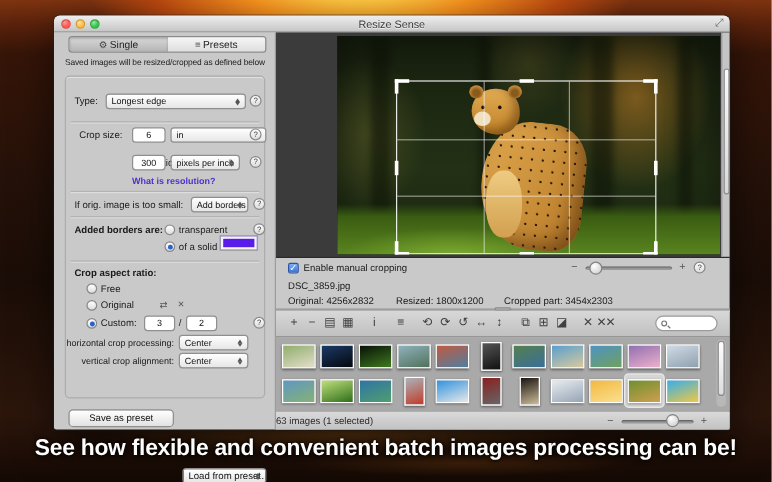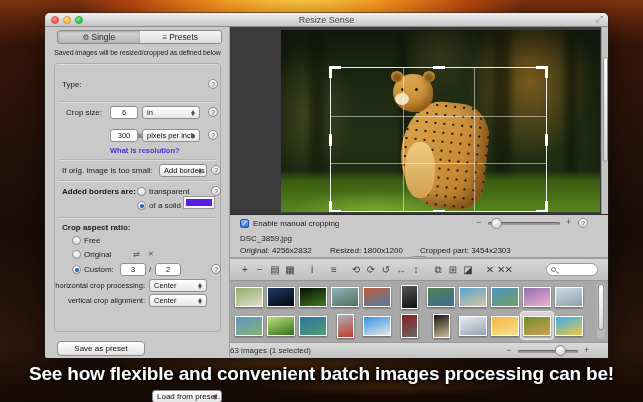--- a/index.html
+++ b/index.html
@@ -132,26 +132,27 @@
 
   <div class="lpanel">
     <div class="tabs">
       <div class="tab on"><span class="ti">⚙</span><span>Single</span></div>
       <div class="tab"><span class="ti">≡</span><span>Presets</span></div>
     </div>
     <div class="pdesc">Saved images will be resized/cropped as defined below</div>
     <div class="gbox"></div>
 
     <div class="lrow" style="left:17px;top:53px;">Type:</div>
+    <div class="popup" style="left:43px;top:51px;width:117px;">Longest edge</div>
     <div class="qb" style="left:163px;top:52px;">?</div>
     <div class="hr" style="top:74px;"></div>
 
     <div class="lrow" style="left:21px;top:81px;">Crop size:</div>
     <div class="fieldbox" style="left:65px;top:79px;width:28px;">6</div>
-    <div class="popup" style="left:97px;top:79px;width:58px;">in</div>
+    <div class="popup" style="left:97px;top:79px;width:80px;">in</div>
     <div class="qb" style="left:163px;top:80px;">?</div>
 
     <div class="lrow" style="left:18px;top:104px;padding-left:48px;">Resolution:</div>
     <div class="fieldbox" style="left:65px;top:102px;width:28px;">300</div>
     <div class="popup" style="left:97px;top:102px;width:58px;">pixels per inch</div>
     <div class="qb" style="left:163px;top:103px;">?</div>
     <div class="lrow link" style="left:65px;top:119px;">What is resolution?</div>
     <div class="hr" style="top:132px;"></div>
 
     <div class="lrow" style="left:17px;top:139px;">If orig. image is too small:</div>

